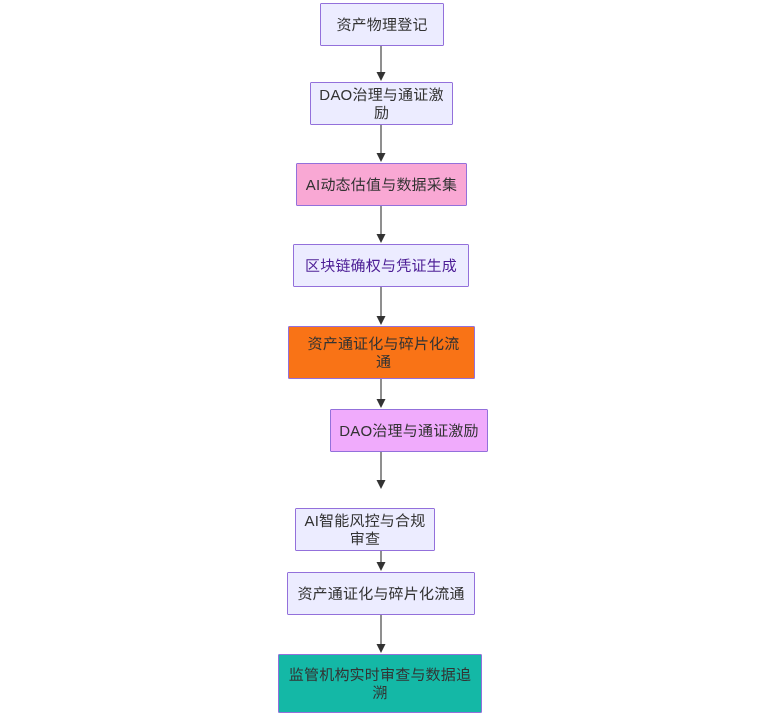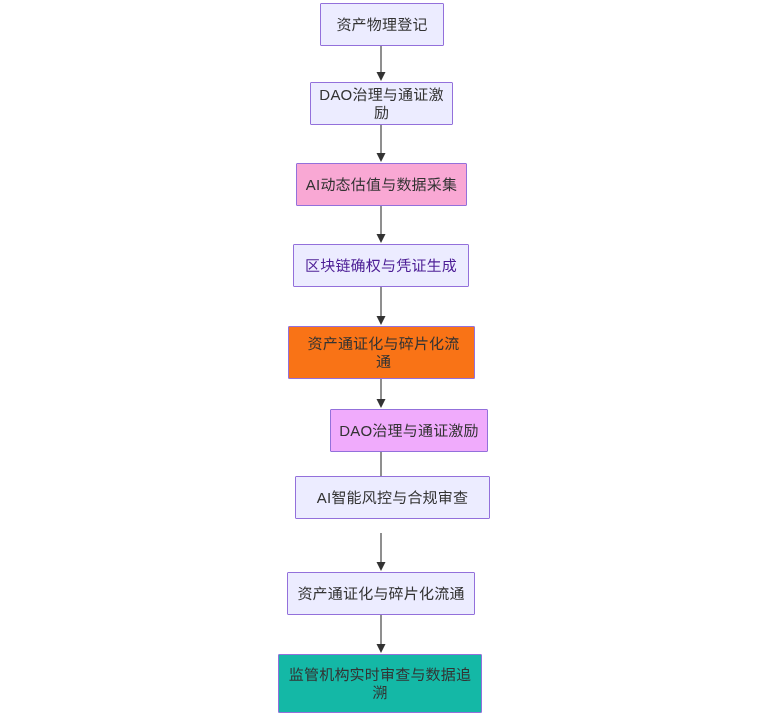--- a/index.html
+++ b/index.html
@@ -95,19 +95,19 @@
       </g>
   </svg>
 
   <div id="node-layer">
       <div class="node" style="left: 320px; top: 3px; width: 124px; height: 43px; background: rgb(236, 236, 255); border-color: rgb(147, 112, 219); color: rgb(51, 51, 51);"><span class="node-label">资产物理登记</span></div>
       <div class="node" style="left: 310px; top: 82px; width: 143px; height: 43px; background: rgb(236, 236, 255); border-color: rgb(147, 112, 219); color: rgb(51, 51, 51);"><span class="node-label">DAO治理与通证激励</span></div>
       <div class="node" style="left: 296px; top: 163px; width: 171px; height: 43px; background: #f9a8d4; border-color: rgb(147, 112, 219); color: rgb(51, 51, 51);"><span class="node-label">AI动态估值与数据采集</span></div>
       <div class="node" style="left: 293px; top: 244px; width: 176px; height: 43px; background: rgb(236, 236, 255); border-color: rgb(147, 112, 219); color: #4c1d95;"><span class="node-label">区块链确权与凭证生成</span></div>
       <div class="node" style="left: 288px; top: 326px; width: 187px; height: 53px; background: #f97316; border-color: rgb(147, 112, 219); color: rgb(51, 51, 51); padding-left: 12px;"><span class="node-label">资产通证化与碎片化流通</span></div>
       <div class="node" style="left: 302px; top: 409px; width: 158px; height: 43px; background: #f0abfc; border-color: rgb(147, 112, 219); color: rgb(51, 51, 51); margin-left: 28px;"><span class="node-label">DAO治理与通证激励</span></div>
-      <div class="node" style="left: 295px; top: 476px; width: 195px; height: 43px; background: rgb(236, 236, 255); border-color: rgb(147, 112, 219); color: rgb(51, 51, 51);"><span class="node-label">AI智能风控与合规审查</span></div>
+      <div class="node" style="left: 295px; top: 508px; width: 140px; height: 43px; background: rgb(236, 236, 255); border-color: rgb(147, 112, 219); color: rgb(51, 51, 51);"><span class="node-label">AI智能风控与合规审查</span></div>
       <div class="node" style="left: 287px; top: 572px; width: 188px; height: 43px; background: rgb(236, 236, 255); border-color: rgb(147, 112, 219); color: rgb(51, 51, 51);"><span class="node-label">资产通证化与碎片化流通</span></div>
       <div class="node" style="left: 278px; top: 654px; width: 204px; height: 59px; background: #14b8a6; border-color: rgb(147, 112, 219); color: rgb(51, 51, 51);"><span class="node-label">监管机构实时审查与数据追
 溯</span></div>
     </div>
 
 </div>
 
 </body></html>

